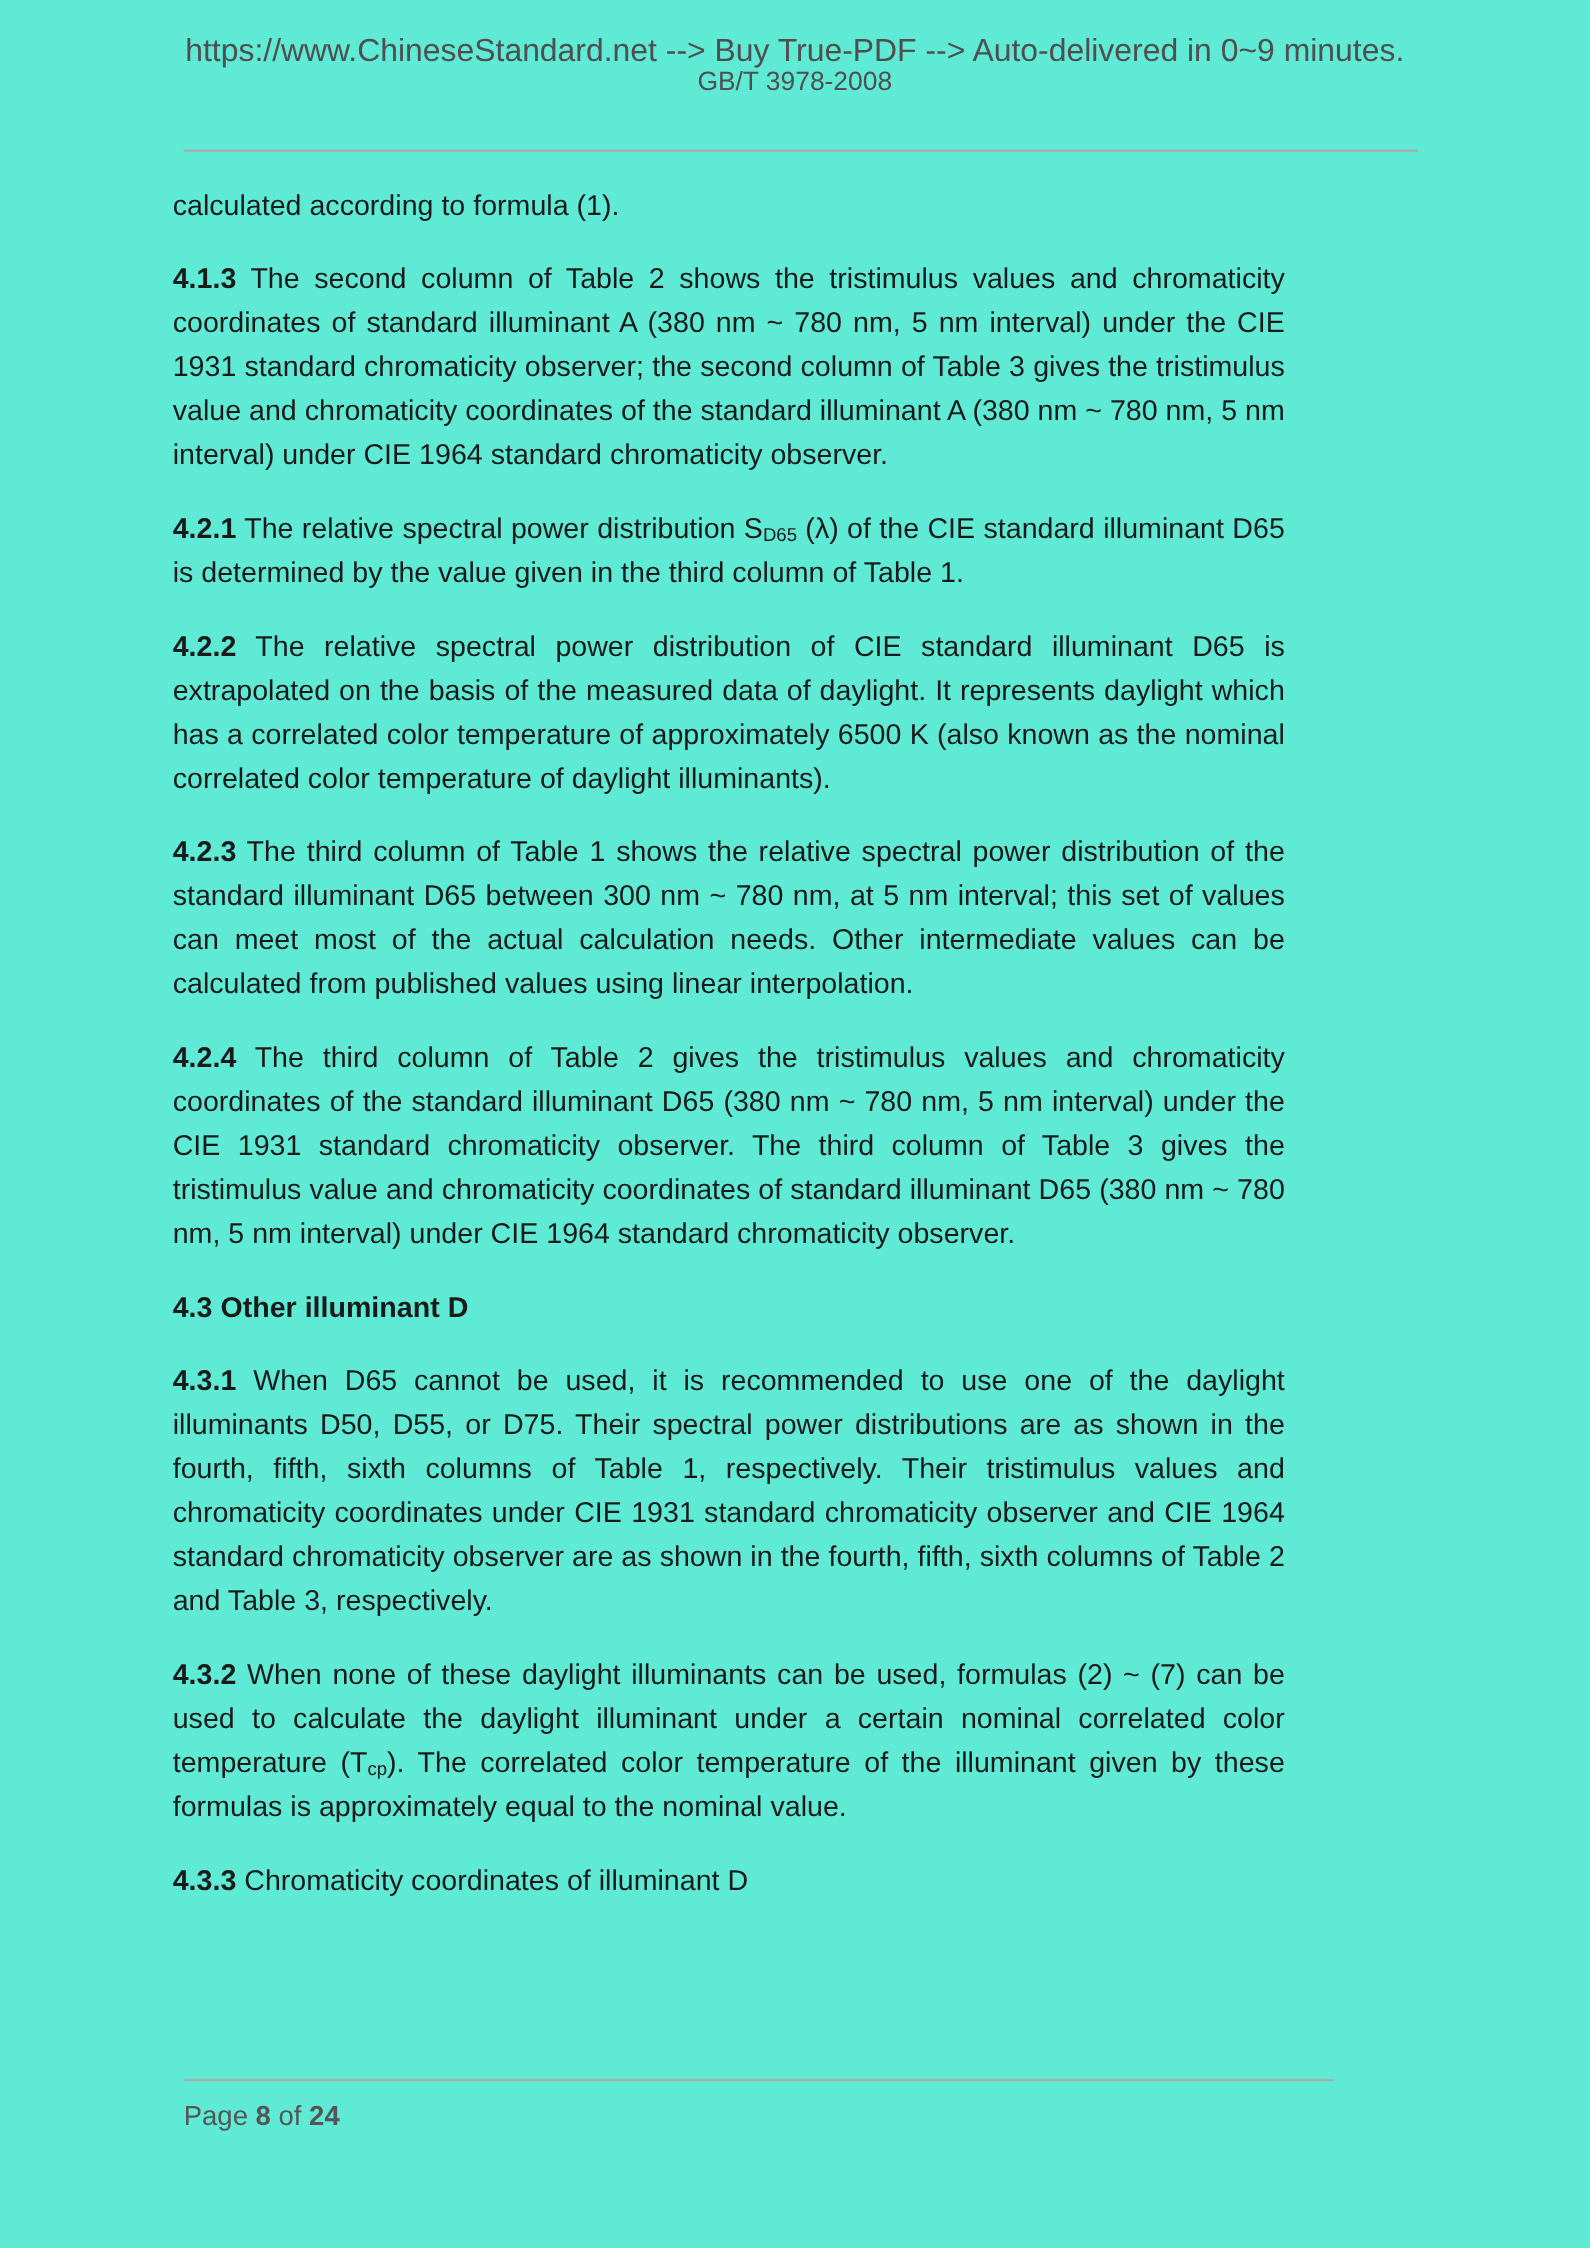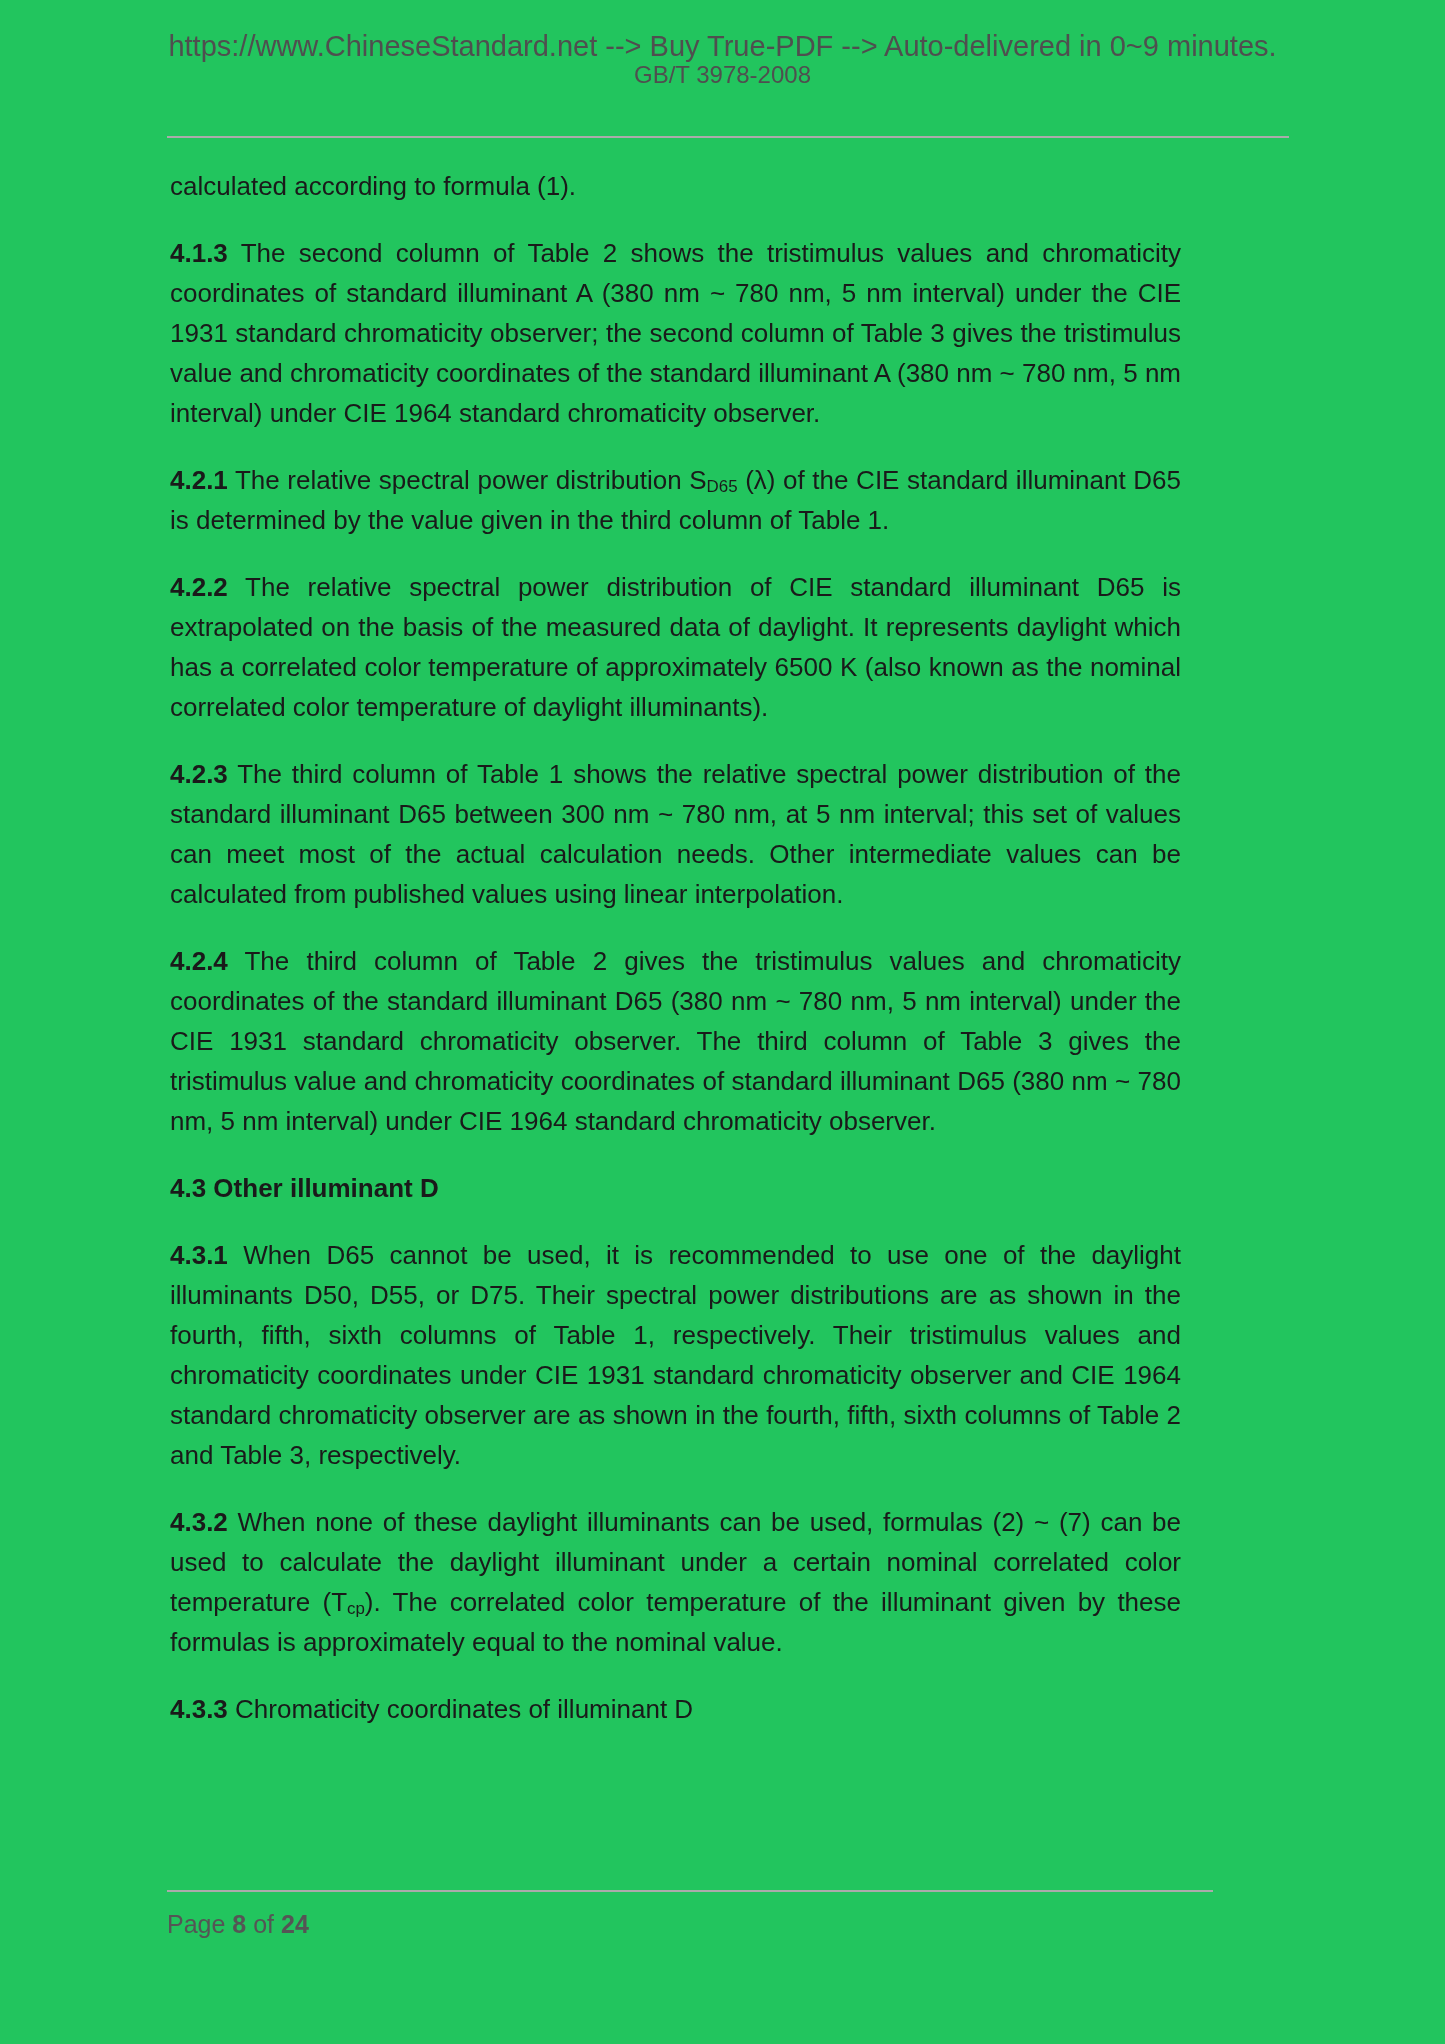--- a/index.html
+++ b/index.html
@@ -2,42 +2,42 @@
 <html><head>
 <meta charset="utf-8">
 <style>
   * { margin: 0; padding: 0; box-sizing: border-box; }
   html, body { background: #ffffff; }
   body {
     width: 1445px; height: 2044px; position: relative; overflow: hidden;
     font-family: "Liberation Sans", sans-serif;
     color: var(--body-text, #1a1a1a);
   }
-  .page { position: absolute; inset: 0; background: #22c55e; text-decoration: underline; }
+  .page { position: absolute; inset: 0; background: #5eead4; text-decoration: underline; }
 
   
   .header-url {
     position: absolute; top: 28px; left: 0; width: 1445px;
     text-align: center; font-size: 29px; line-height: 36px;
     color: var(--header-text, #4f4f4f);
     white-space: nowrap;
   }
   .header-doc {
     position: absolute; top: 60px; left: 0; width: 1445px;
     text-align: center; font-size: 24px; line-height: 30px;
     color: var(--header-text, #4f4f4f);
   }
   .header-rule {
     position: absolute; top: 136px; left: 167px; width: 1122px;
     border-top: 2px solid var(--divider, #ababab);
   }
 
   
   .content {
-    position: absolute; top: 166px; left: 170px; width: 1011px;
+    position: absolute; top: 166px; left: 157px; width: 1011px;
     font-size: 26px; line-height: 40px; color: var(--body-text, #1a1a1a);
   }
   .block { margin-bottom: 27px; text-align: justify; text-justify: inter-word; }
   .block:last-child { margin-bottom: 0; }
   .block.heading { font-weight: bold; text-align: left; }
   .b { font-weight: bold; }
   .content sub {
     font-size: 0.65em; line-height: 0;
     vertical-align: baseline; position: relative; top: 0.16em;
   }

